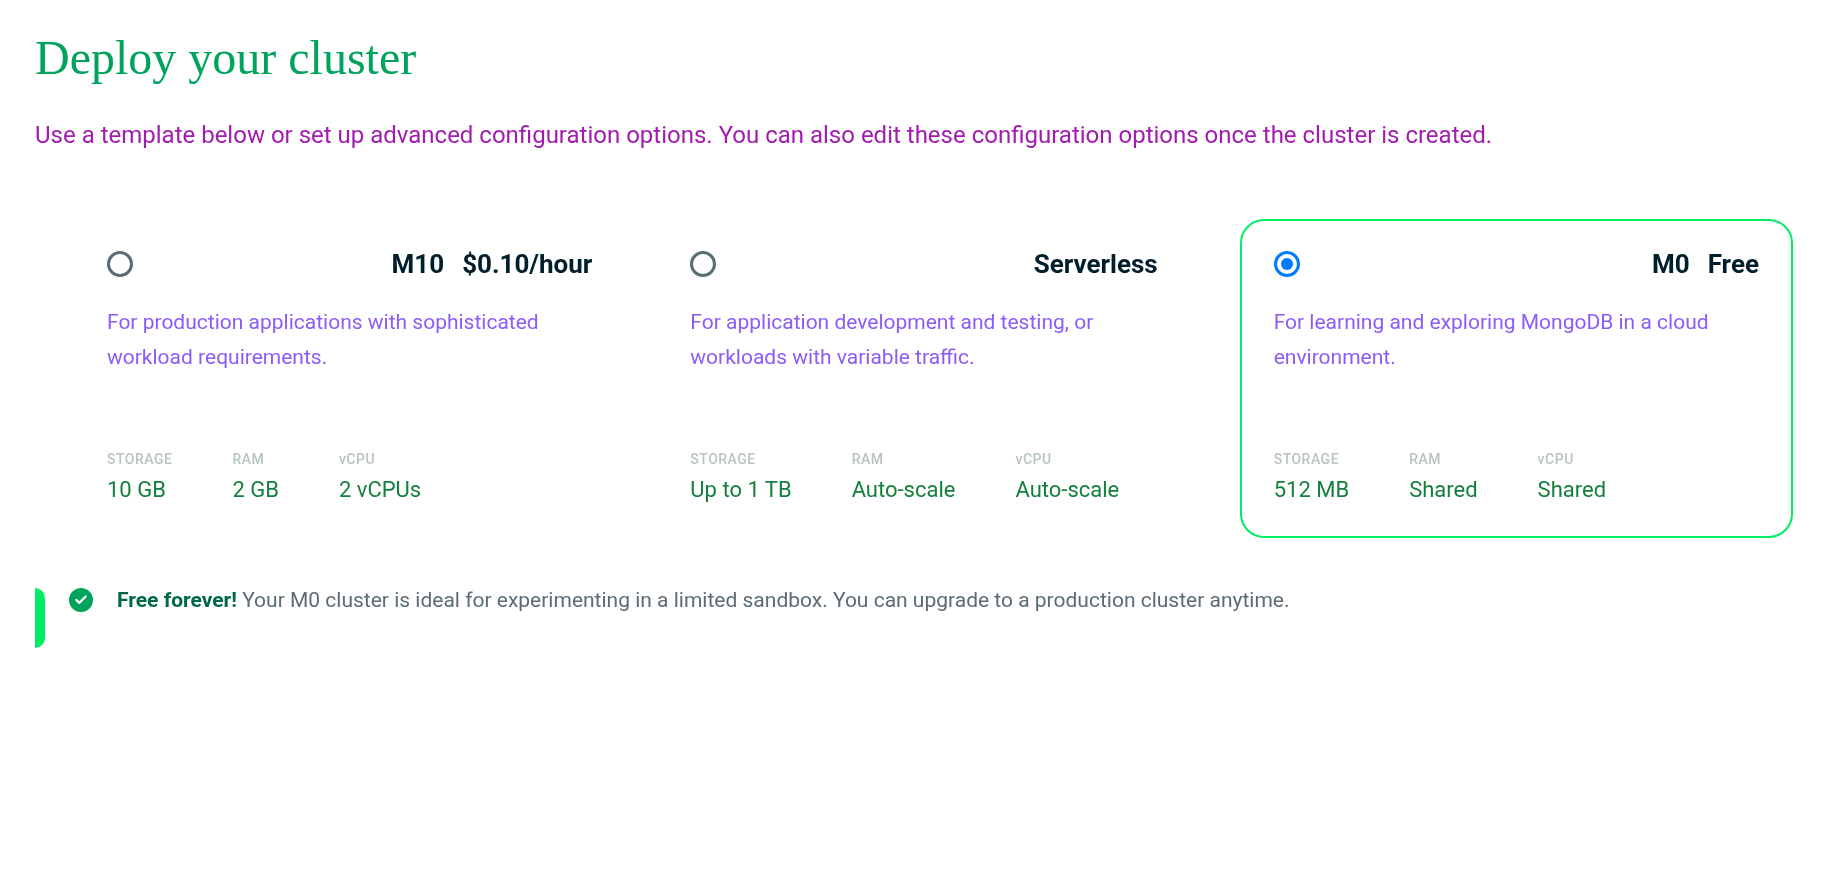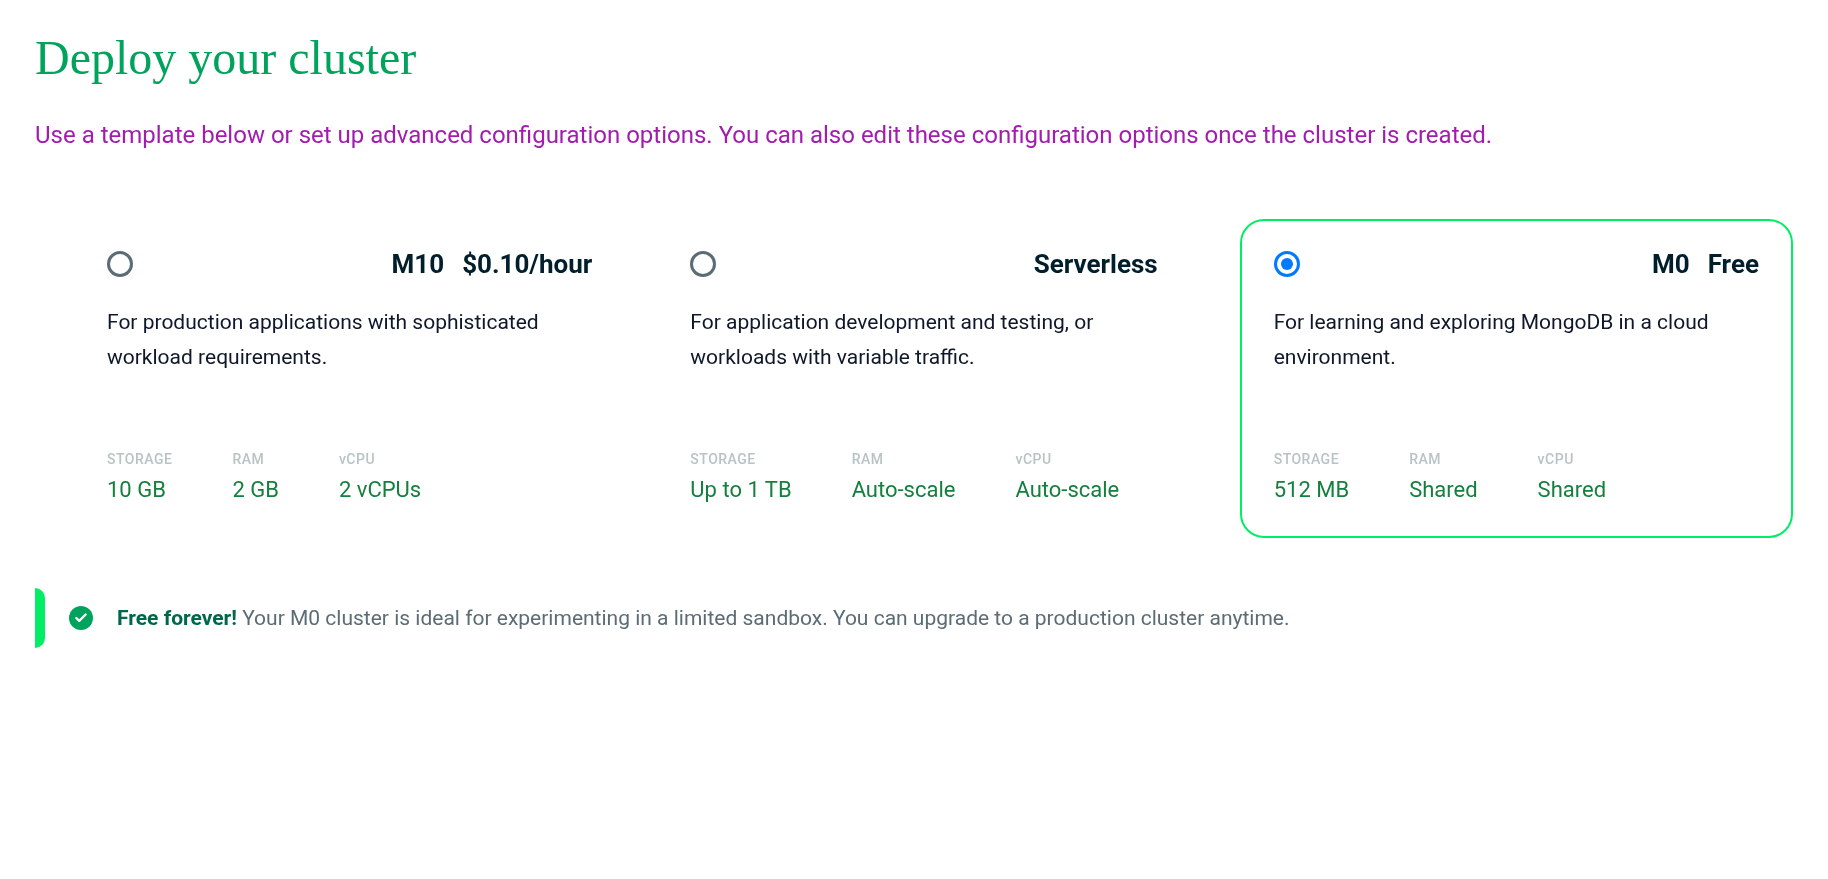--- a/index.html
+++ b/index.html
@@ -76,21 +76,21 @@
       color: #001e2b;
       flex: 1;
     }
     .card-price {
       font-size: 26px;
       font-weight: 700;
       color: #001e2b;
     }
     .card-desc {
       font-size: 21px;
-      color: #0f172a;
+      color: #8b5cf6;
       line-height: 1.7;
       margin-bottom: 36px;
       min-height: 110px;
     }
     .specs {
       display: flex;
       gap: 60px;
     }
     .spec-label {
       font-size: 14px;
@@ -99,21 +99,20 @@
       margin-bottom: 10px;
       font-weight: 500;
     }
     .spec-value {
       font-size: 22px;
       color: #15803d;
       max-width: 110px;
     }
     .banner {
       display: flex;
-      align-items: center;
       gap: 24px;
       margin-top: 20px;
     }
     .banner-accent {
       width: 10px;
       height: 60px;
       background: #00ed64;
       border-radius: 0 10px 10px 0;
     }
     .check-icon {

